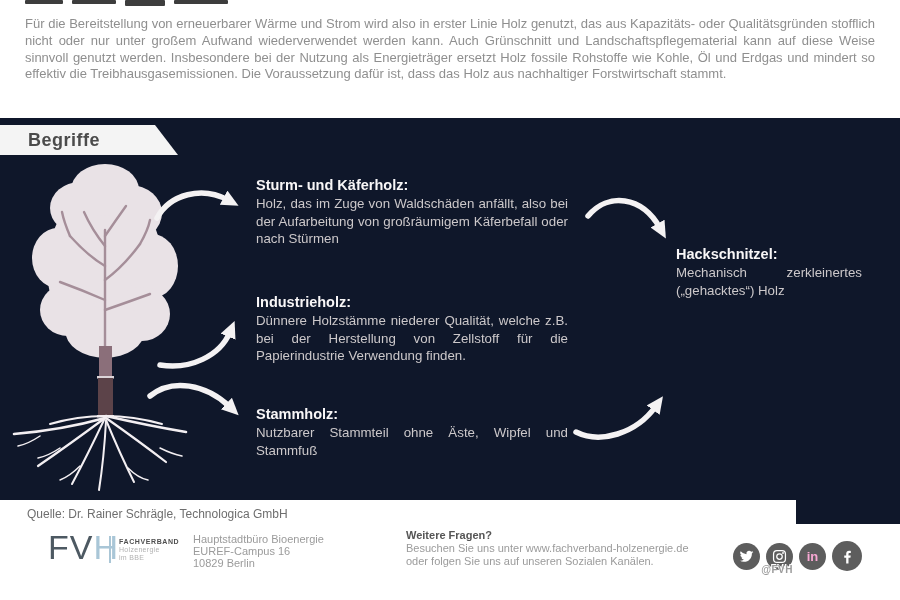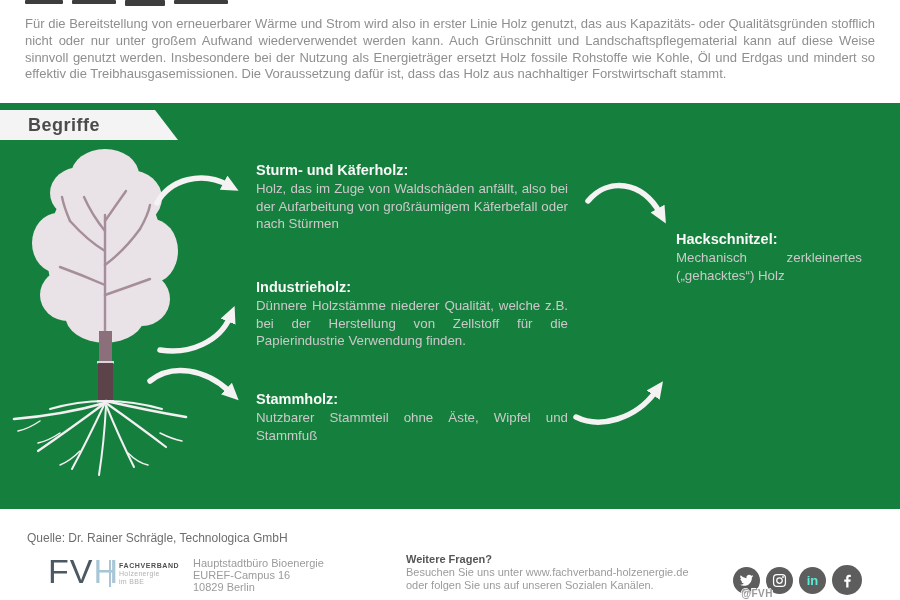--- a/index.html
+++ b/index.html
@@ -7,55 +7,55 @@
   .page{position:relative;width:900px;height:600px;}
 
   
   .top-section{position:absolute;left:0;top:0;width:796px;height:118px;background:#ffffff;}
   .crop-frags{position:absolute;left:25px;top:0;height:7px;}
   .crop-frags span{display:inline-block;vertical-align:top;height:4px;background:#3d3d3d;margin-right:9px;border-radius:1px;}
   .crop-frags .f1{width:38px;}.crop-frags .f2{width:44px;}.crop-frags .f3{width:40px;height:6px;}.crop-frags .f4{width:54px;}
   .intro{position:absolute;left:25px;top:3px;width:850px;font-size:13px;line-height:16.8px;color:#8f8f8f;text-align:justify;}
 
   
-  .dark-section{position:absolute;left:0;top:103px;width:900px;height:406px;background:#15803d;}
+  .dark-section{position:absolute;left:0;top:118px;width:900px;height:406px;background:#0f172a;}
   .banner{position:absolute;left:0;top:7px;width:178px;height:30px;background:#f4f4f4;
           clip-path:polygon(0 0,155px 0,178px 100%,0 100%);}
   .banner .banner-label{display:block;padding-left:28px;line-height:30px;font-size:18px;font-weight:bold;color:#4b4b4b;letter-spacing:.5px;}
   .overlay{position:absolute;left:0;top:0;width:900px;height:406px;pointer-events:none;}
 
   .term{position:absolute;}
   .term h3{margin:0;font-size:14.5px;line-height:18px;font-weight:bold;color:#f8f6f7;}
   .term p{margin:1px 0 0 0;font-size:13.3px;line-height:17.6px;color:#ccc8ca;text-align:justify;}
   .term-mid{left:256px;width:312px;}
   .term-right{left:676px;width:186px;}
   #term-sturm{top:58px;}
   #term-industrie{top:175px;}
   #term-stamm{top:287px;}
   #term-hack{top:127px;}
   #term-schwarten{top:223px;}
 
   
-  .footer{position:absolute;left:0;top:524px;width:776px;height:76px;background:#ffffff;}
+  .footer{position:absolute;left:0;top:500px;width:776px;height:76px;background:#ffffff;padding-left:20px;}
   .source{position:absolute;left:27px;top:7px;font-size:12px;color:#6e6e6e;}
   .logo{position:absolute;left:48px;top:32px;}
   .logo-letters{font-size:34px;font-weight:400;letter-spacing:1px;color:#4d5962;line-height:30px;}
   .logo-letters .h{color:#a9c6d7;}
   .logo-divider{position:absolute;left:109px;top:36px;width:2px;height:27px;background:#aac6d6;}
   .logo-textblock{position:absolute;left:119px;top:38px;line-height:8px;}
   .logo-name{font-size:7px;font-weight:bold;color:#4f4f4f;letter-spacing:.6px;}
   .logo-sub{font-size:7px;color:#b2b2b2;letter-spacing:.3px;}
   .address{position:absolute;left:193px;top:34px;font-size:11px;line-height:11.8px;color:#9b9b9b;}
   .questions{position:absolute;left:366px;top:29px;font-size:11px;line-height:13px;color:#9b9b9b;margin-left:40px;}
   .questions .q-title{font-weight:bold;color:#555555;}
   .social{position:absolute;left:733px;top:41px;display:flex;align-items:center;gap:6px;}
   .soc{width:27px;height:27px;border-radius:50%;background:#5d5d5d;display:flex;align-items:center;justify-content:center;cursor:pointer;}
   .soc.fb{width:30px;height:30px;}
   .soc svg{display:block;}
-  .soc .in-txt{color:#5eead4;font-size:13px;font-weight:bold;line-height:1;font-family:"Liberation Sans",sans-serif;}
+  .soc .in-txt{color:#f9a8d4;font-size:13px;font-weight:bold;line-height:1;font-family:"Liberation Sans",sans-serif;}
   .watermark{position:absolute;right:3px;bottom:1px;font-size:10px;font-weight:bold;color:#9a9a9a;
              text-shadow:0 0 1px #ffffff,1px 1px 0 #ffffff,-1px -1px 0 #ffffff;letter-spacing:.5px;}
 </style>
 </head>
 <body>
 
 <div class="page">
 
   <div class="top-section">
     <div class="crop-frags">

